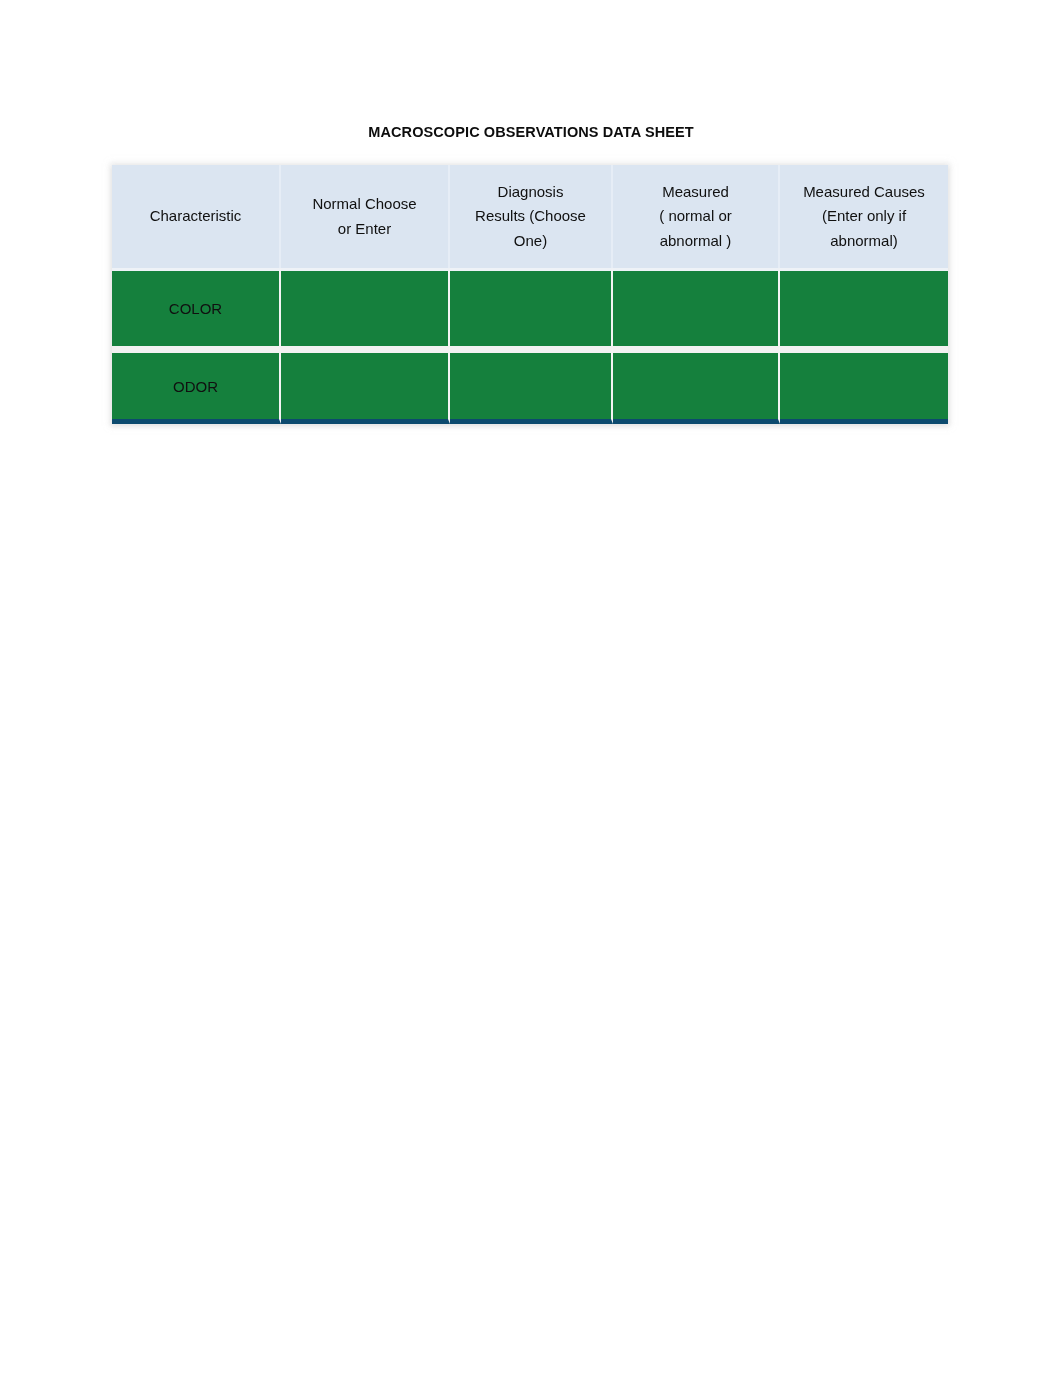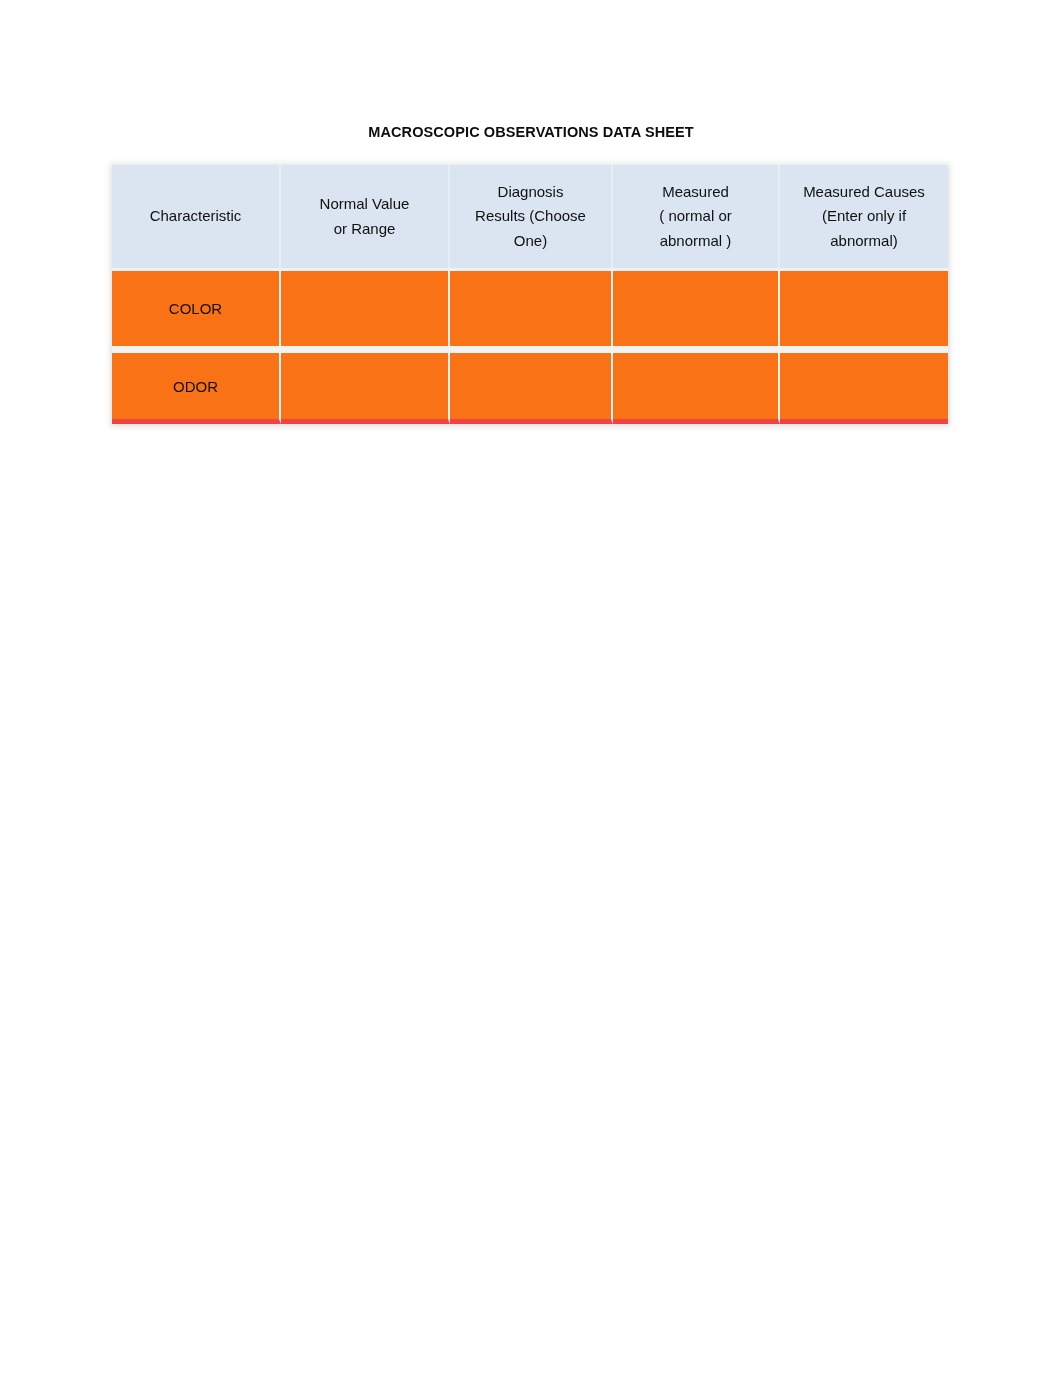--- a/index.html
+++ b/index.html
@@ -67,41 +67,41 @@
     padding: 0 6px;
     border-right: 2px solid #e6edf6;
     box-sizing: border-box;
   }
   .data-table thead th:last-child {
     border-right: none;
   }
 
   
   .data-table tbody td {
-    background: #f97316;
+    background: #15803d;
     height: 78px;
     vertical-align: middle;
     text-align: center;
     font-size: 15px;
     font-weight: normal;
     line-height: 21px;
     color: #101010;
     padding: 0 6px;
     border-right: 2px solid #f4f4f4;
     border-top: 7px solid #f2f2f2;
     box-sizing: border-box;
   }
   .data-table tbody td:last-child {
     border-right: none;
   }
   .data-table tbody tr:first-child td {
     border-top: 3px solid #eef2f7;
   }
   .data-table tbody tr:last-child td {
-    border-bottom: 5px solid #ef4444;
+    border-bottom: 5px solid #0c4a6e;
   }
 
   .cell-empty {
     min-height: 1px;
   }
 
   
   col.c1 { width: 169px; }
   col.c2 { width: 169px; }
   col.c3 { width: 163px; }
@@ -123,22 +123,22 @@
         <col class="c3">
         <col class="c4">
         <col class="c5">
       </colgroup>
       <thead>
         <tr>
           <th>
             <span>Characteristic</span>
           </th>
           <th>
-            <span>Normal Value</span><br>
-            <span>or Range</span>
+            <span>Normal Choose</span><br>
+            <span>or Enter</span>
           </th>
           <th>
             <span>Diagnosis</span><br>
             <span>Results (Choose</span><br>
             <span>One)</span>
           </th>
           <th>
             <span>Measured</span><br>
             <span>( normal or</span><br>
             <span>abnormal )</span>

